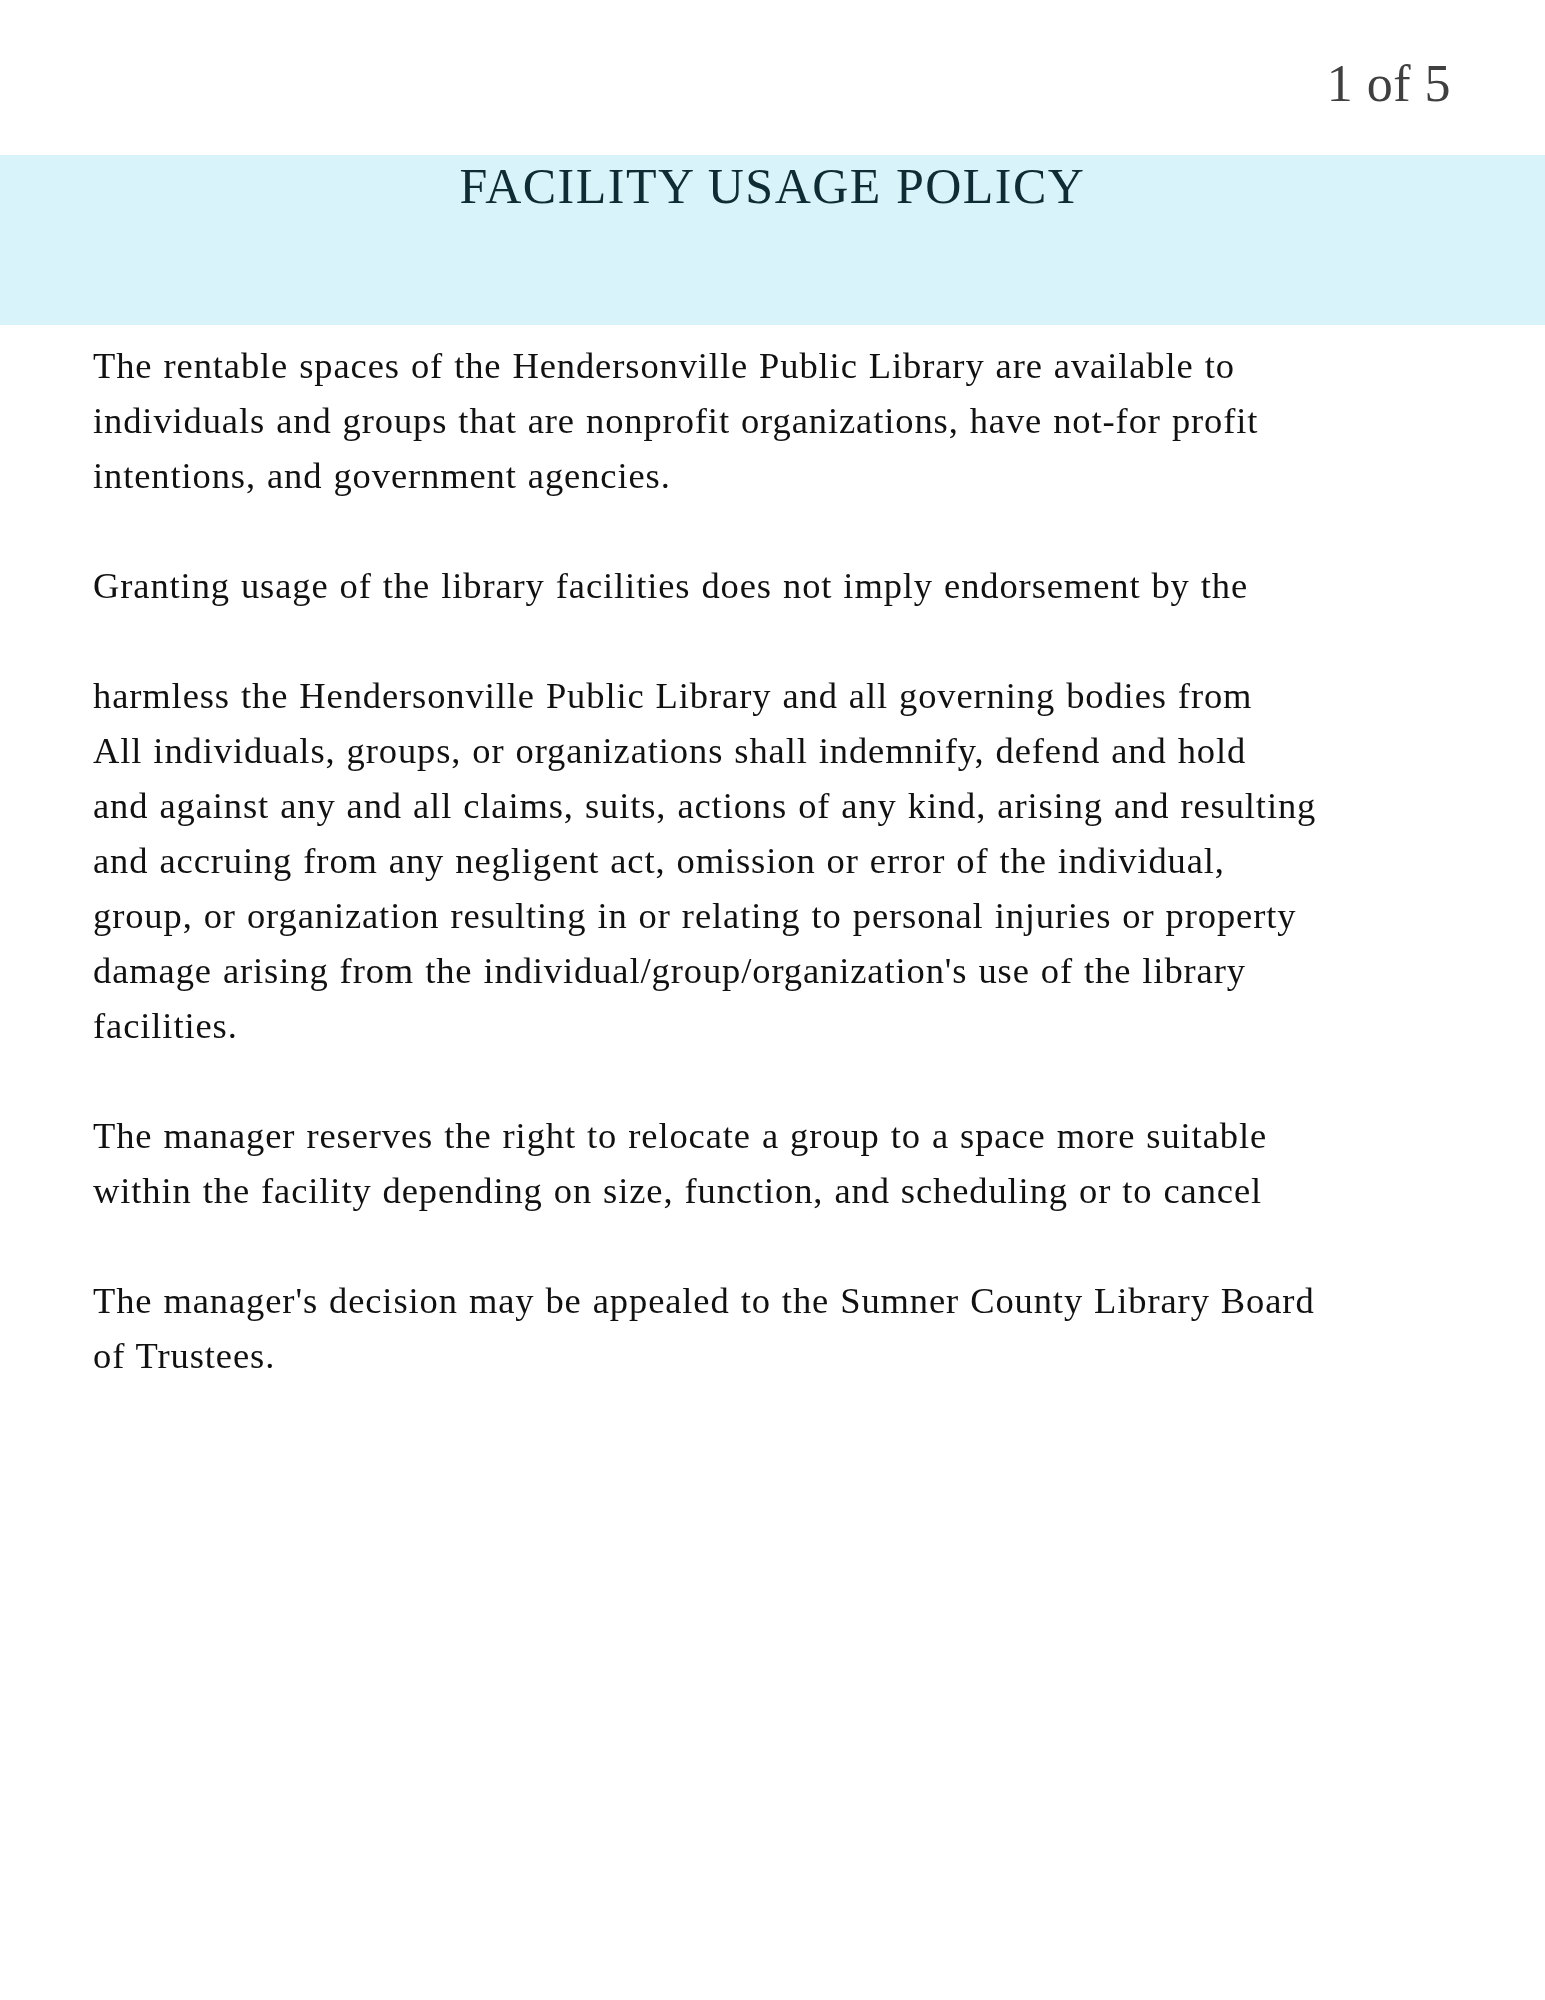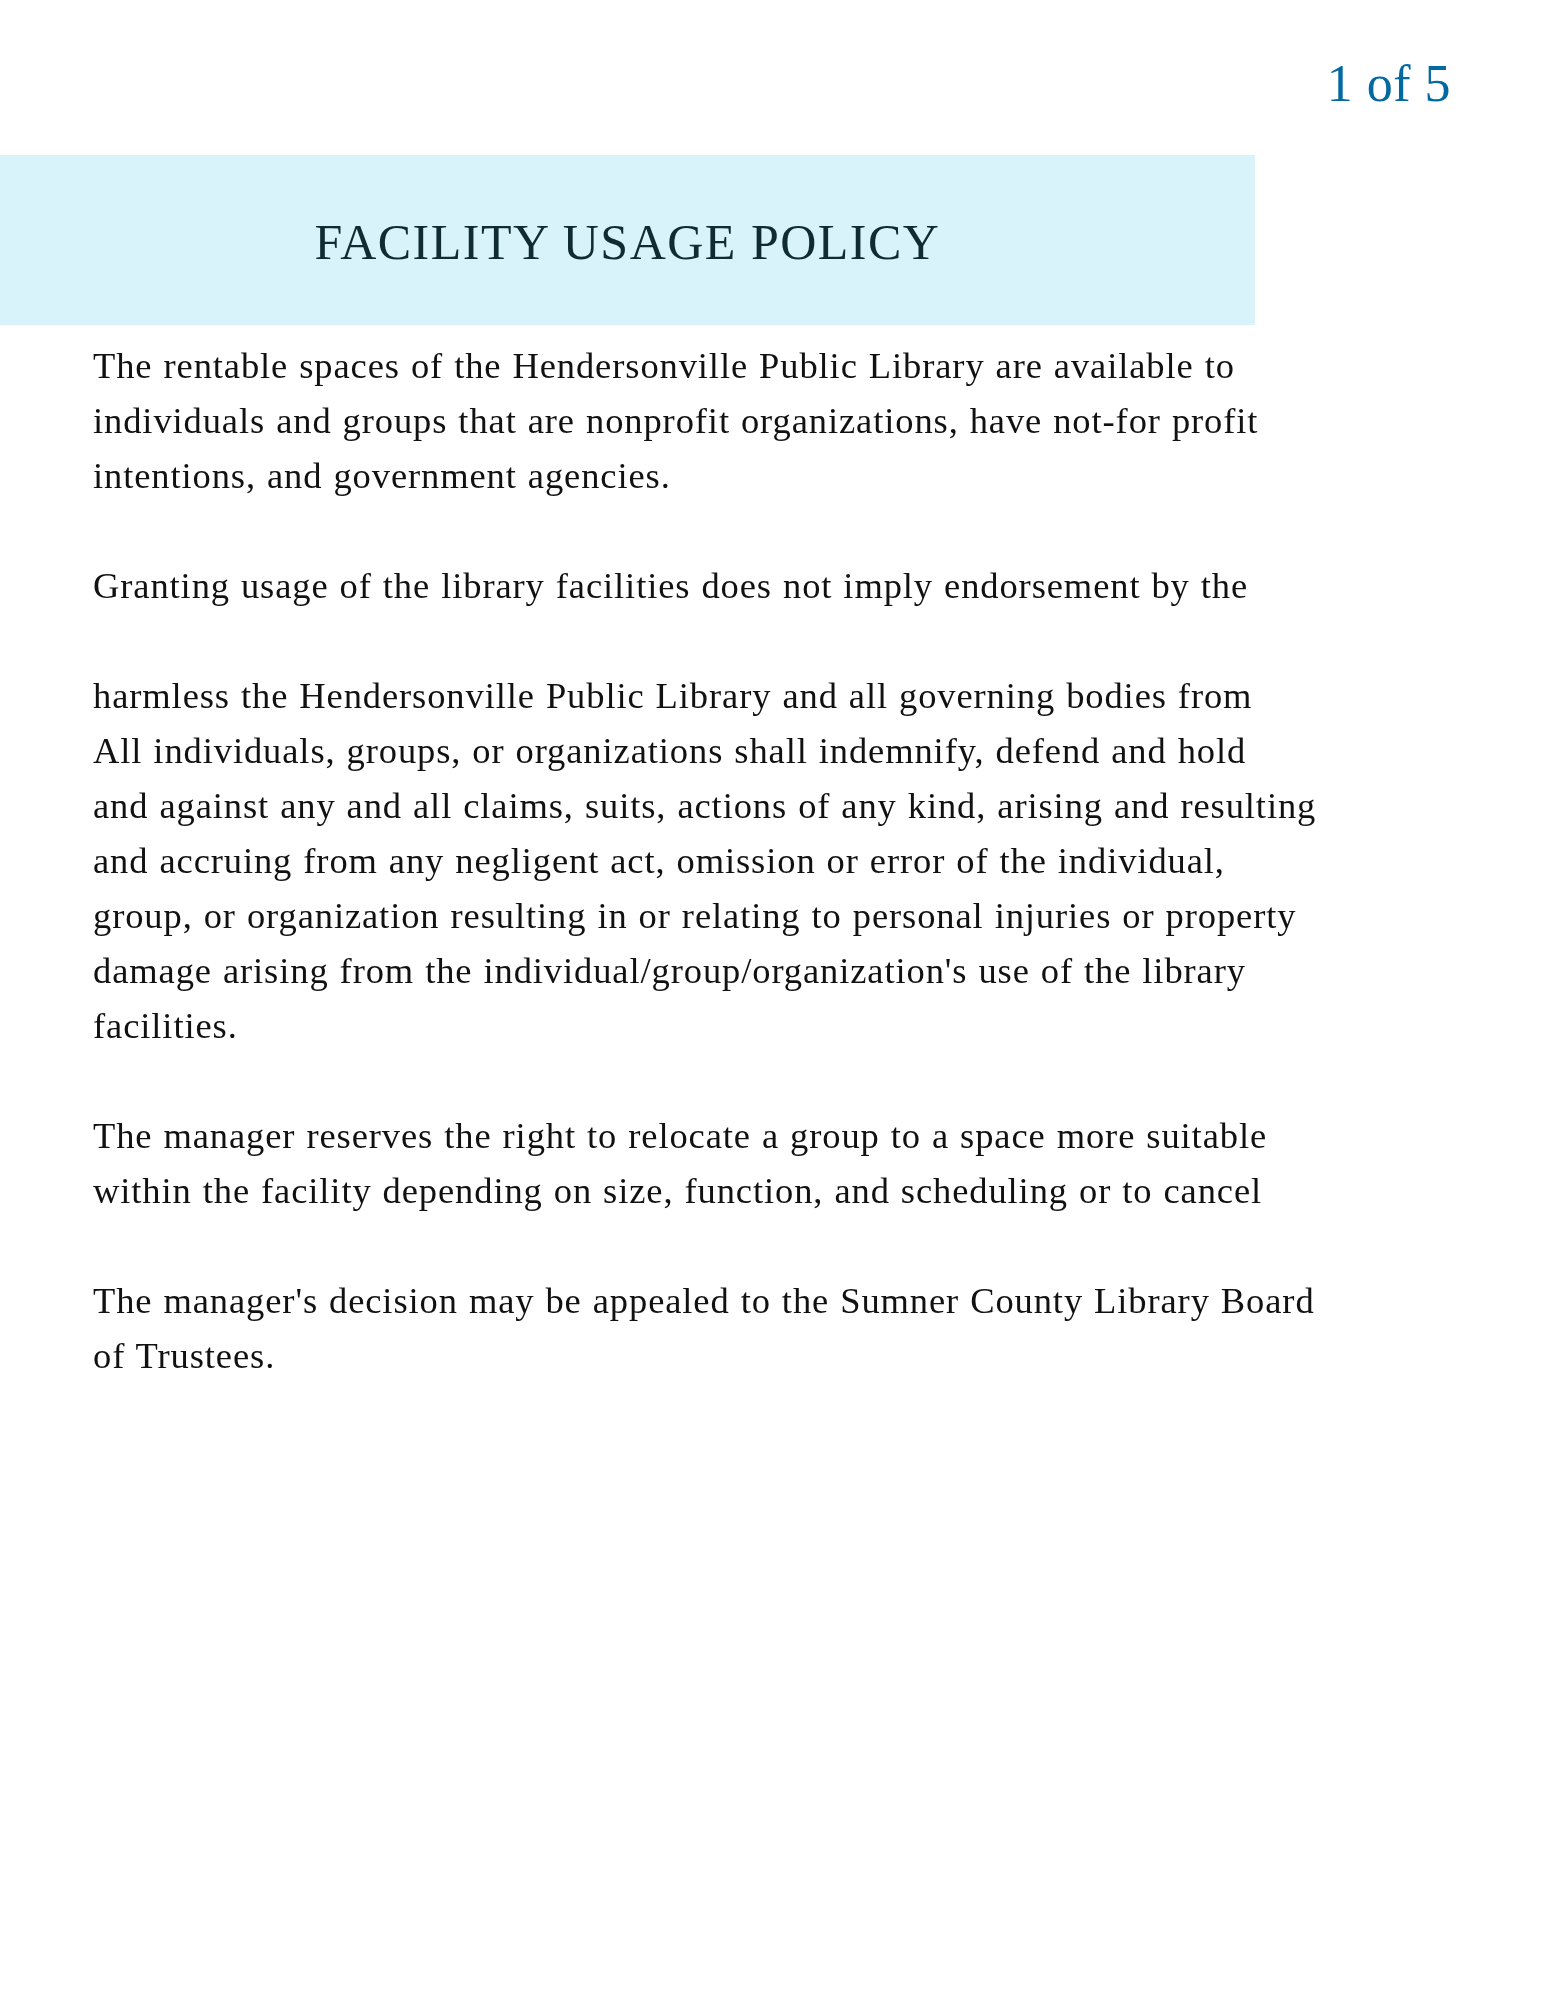--- a/index.html
+++ b/index.html
@@ -14,32 +14,32 @@
       overflow: hidden;
       font-family: "Liberation Serif", "DejaVu Serif", serif;
       color: #111111;
     }
     .page-number {
       position: absolute;
       top: 58px;
       right: 94px;
       font-size: 52px;
       line-height: 1;
-      color: #0369a1;
+      color: #404040;
       letter-spacing: 0.5px;
     }
     .title-banner {
       position: absolute;
       top: 155px;
       left: 0;
-      width: 1255px;
+      width: 1545px;
       height: 170px;
       background: #d8f4fa;
       display: flex;
-      align-items: center;
+      align-items: flex-start;
       justify-content: center;
     }
     .title {
       margin: 0;
       font-weight: normal;
       font-size: 50px;
       letter-spacing: 1.5px;
       color: #0f2b33;
       transform: translateY(2px);
     }

